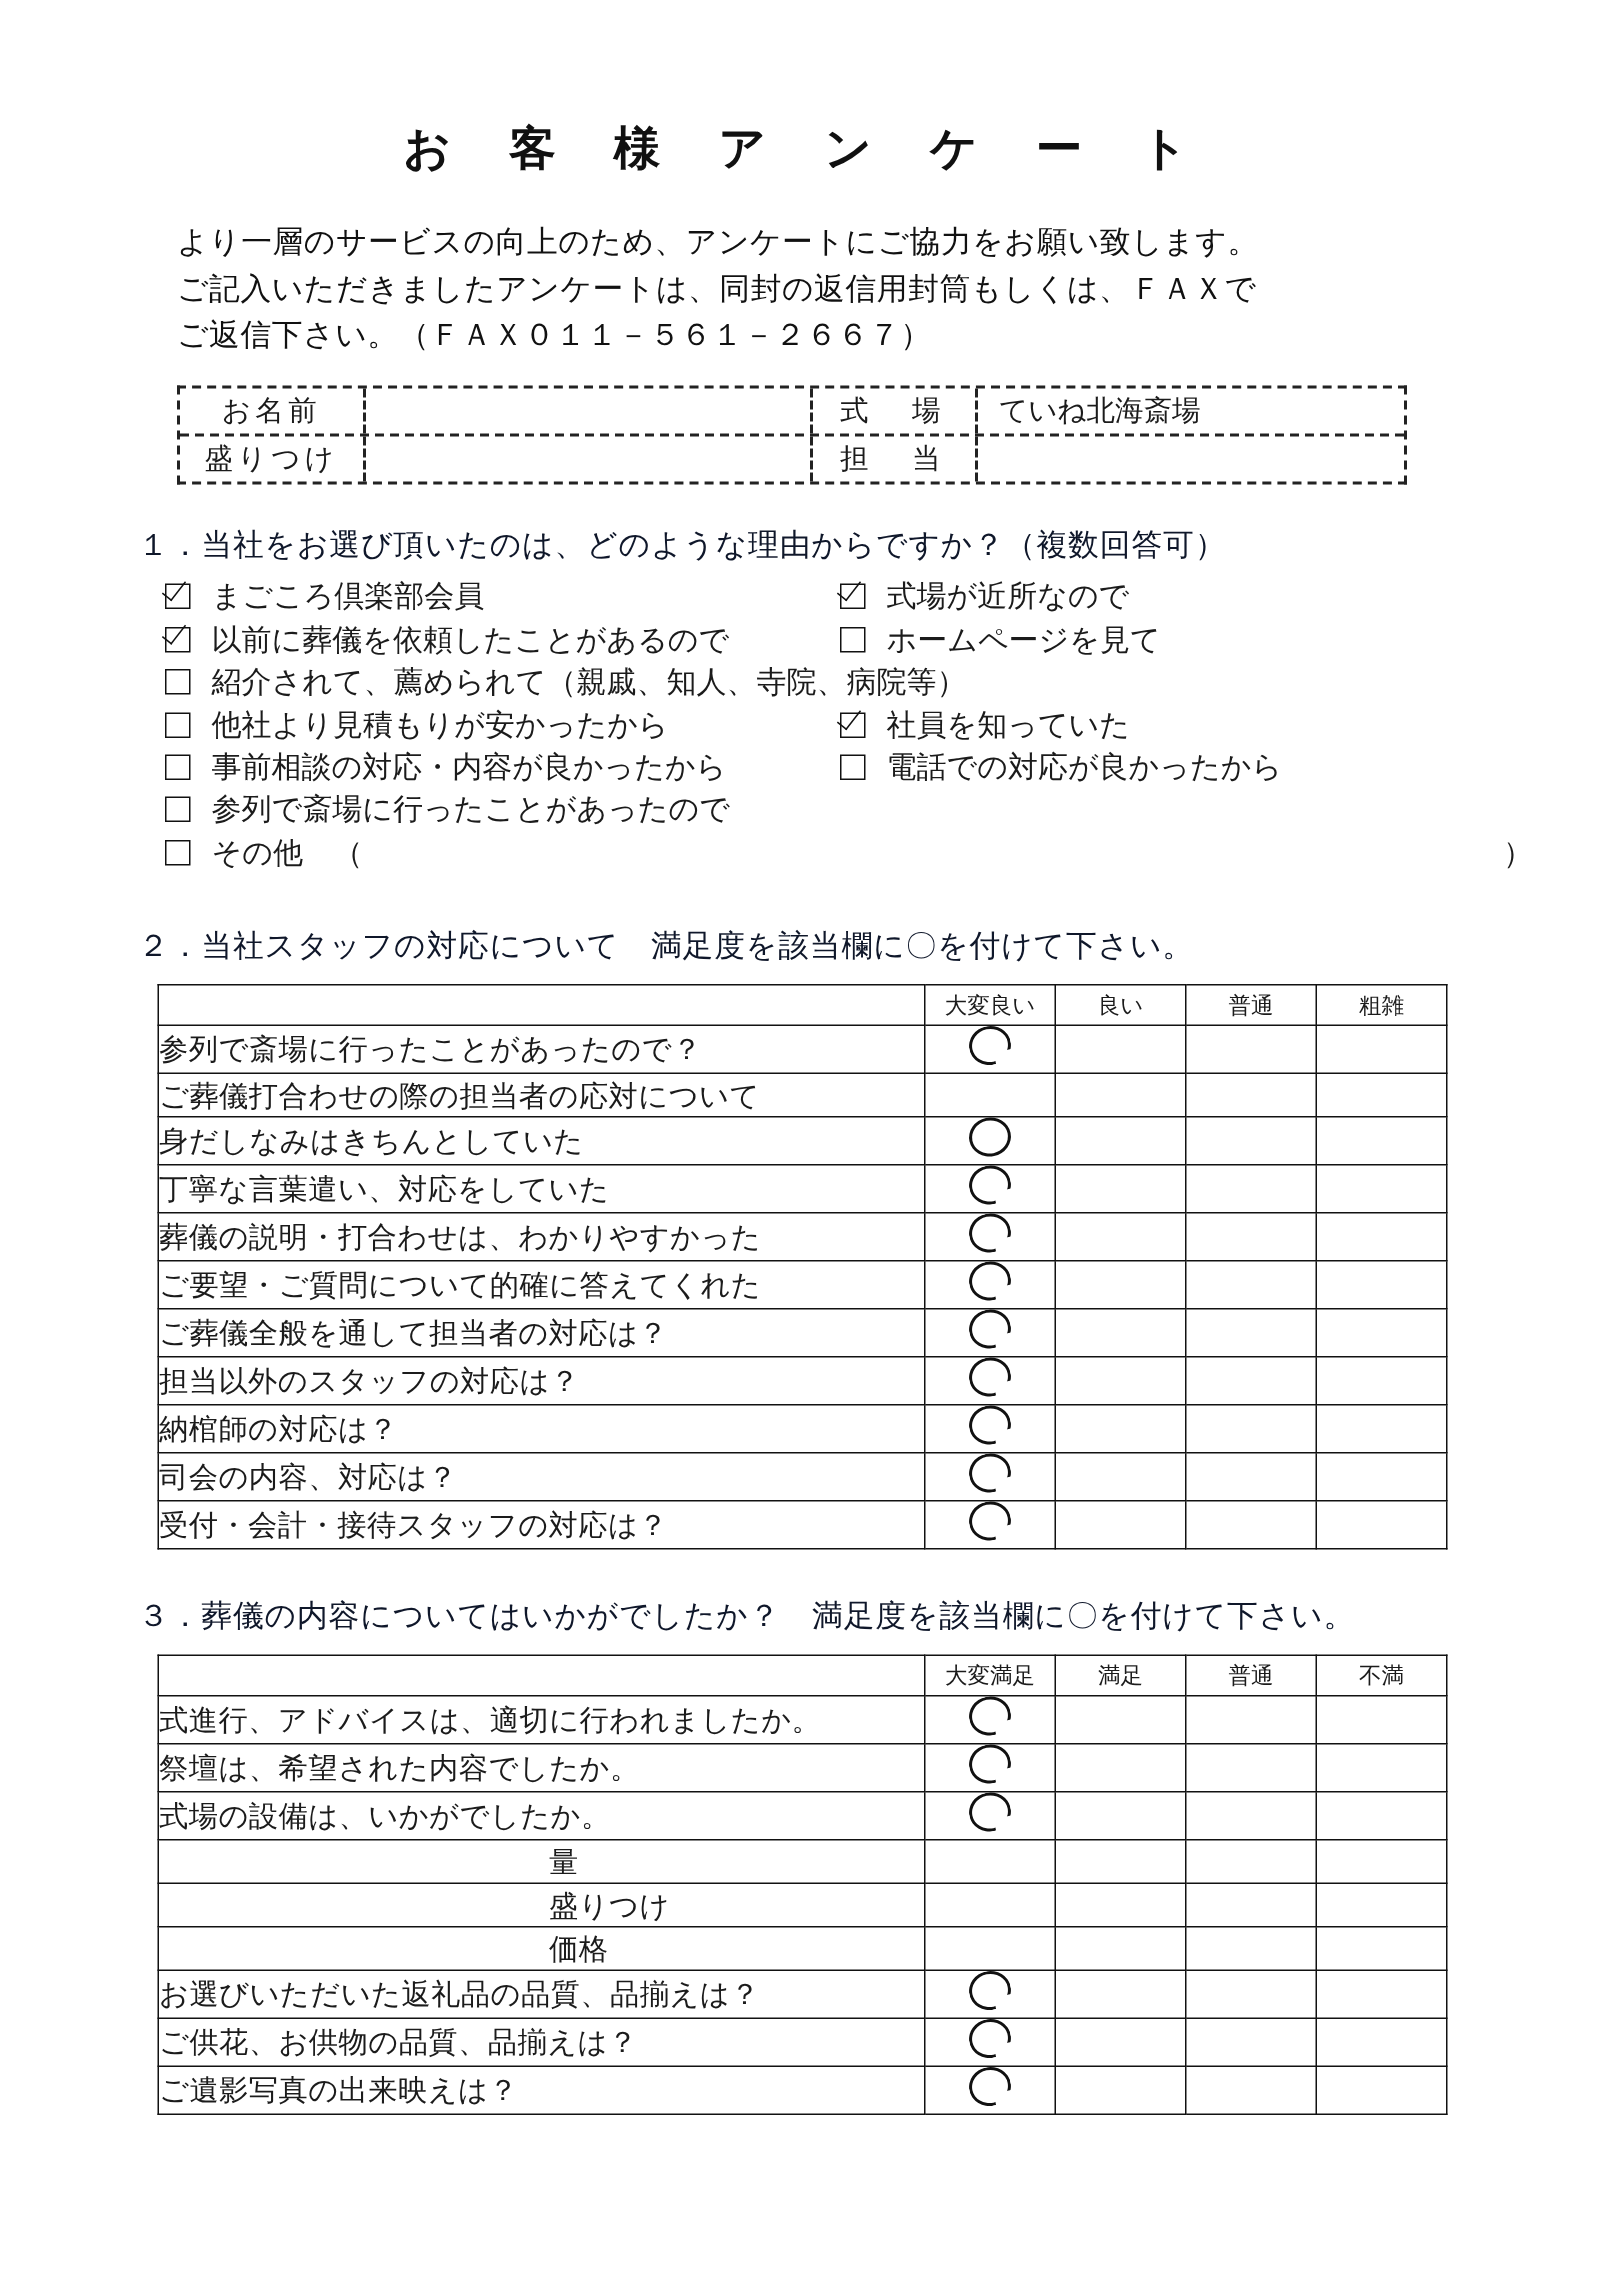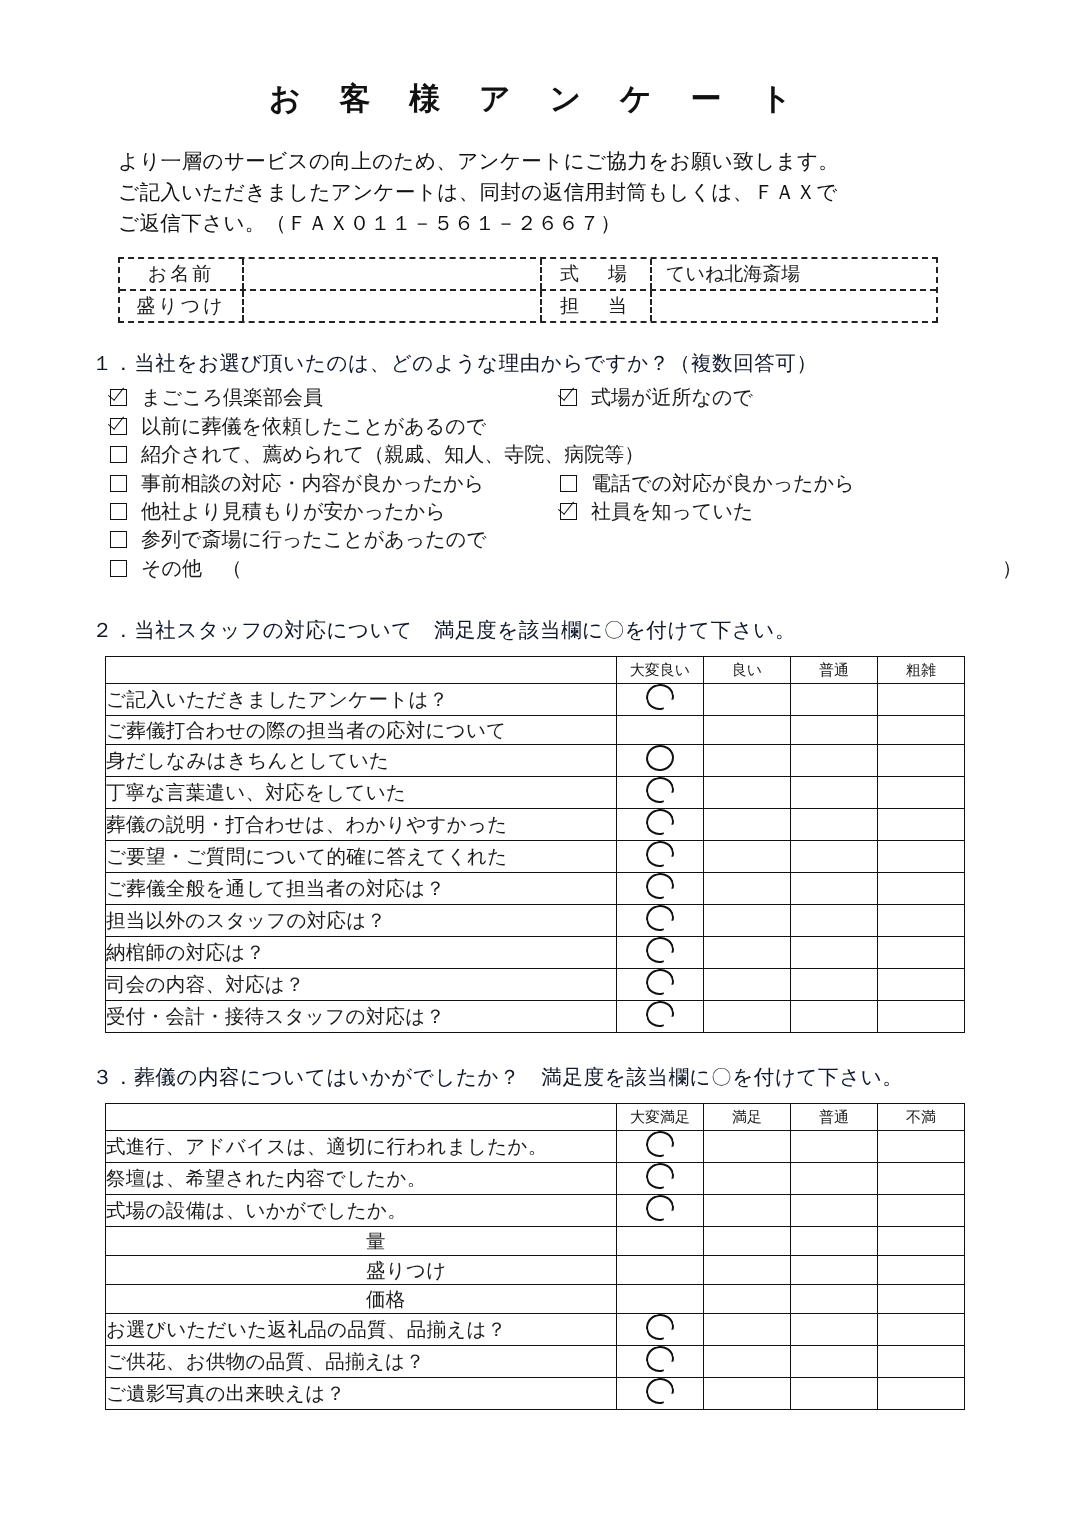--- a/index.html
+++ b/index.html
@@ -197,55 +197,61 @@
         </div>
       </div>
     </div>
     <div class="optrow">
       <div class="optcol-a">
         <div class="opt">
           <span class="box checked"></span>
           <span>以前に葬儀を依頼したことがあるので</span>
         </div>
       </div>
+      <div class="optcol-b">
+        <div class="opt">
+          <span class="box"></span>
+          <span>ホームページを見て</span>
+        </div>
+      </div>
     </div>
     <div class="optrow">
       <div class="optcol-a">
         <div class="opt">
           <span class="box"></span>
           <span>紹介されて、薦められて（親戚、知人、寺院、病院等）</span>
         </div>
       </div>
       <div class="optcol-b"></div>
-    </div>
-    <div class="optrow">
-      <div class="optcol-a">
-        <div class="opt">
-          <span class="box"></span>
-          <span>事前相談の対応・内容が良かったから</span>
-        </div>
-      </div>
-      <div class="optcol-b">
-        <div class="opt">
-          <span class="box"></span>
-          <span>電話での対応が良かったから</span>
-        </div>
-      </div>
     </div>
     <div class="optrow">
       <div class="optcol-a">
         <div class="opt">
           <span class="box"></span>
           <span>他社より見積もりが安かったから</span>
         </div>
       </div>
       <div class="optcol-b">
         <div class="opt">
           <span class="box checked"></span>
           <span>社員を知っていた</span>
+        </div>
+      </div>
+    </div>
+    <div class="optrow">
+      <div class="optcol-a">
+        <div class="opt">
+          <span class="box"></span>
+          <span>事前相談の対応・内容が良かったから</span>
+        </div>
+      </div>
+      <div class="optcol-b">
+        <div class="opt">
+          <span class="box"></span>
+          <span>電話での対応が良かったから</span>
         </div>
       </div>
     </div>
     <div class="optrow">
       <div class="optcol-a">
         <div class="opt">
           <span class="box"></span>
           <span>参列で斎場に行ったことがあったので</span>
         </div>
       </div>
@@ -264,21 +270,21 @@
   <table class="survey">
     <tbody>
         <tr class="hdr">
       <td></td>
       <td class="colmark">大変良い</td>
       <td class="colmark">良い</td>
       <td class="colmark">普通</td>
       <td class="colmark">粗雑</td>
     </tr>
     <tr>
-      <td class="qtext solid-top">ご記入いただきましたアンケートは？</td>
+      <td class="qtext solid-top">参列で斎場に行ったことがあったので？</td>
       <td class="colmark"><span class="mark open"></span></td>
       <td class="colmark"></td>
       <td class="colmark"></td>
       <td class="colmark"></td>
     </tr>
     <tr>
       <td class="qtext">ご葬儀打合わせの際の担当者の応対について</td>
       <td class="colmark"></td>
       <td class="colmark"></td>
       <td class="colmark"></td>

